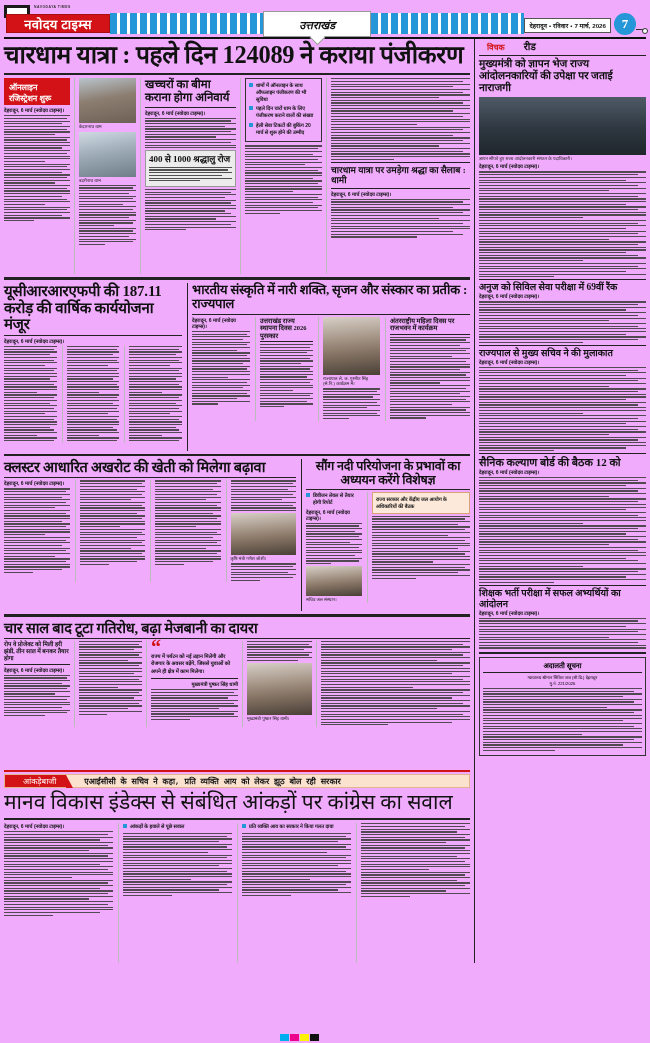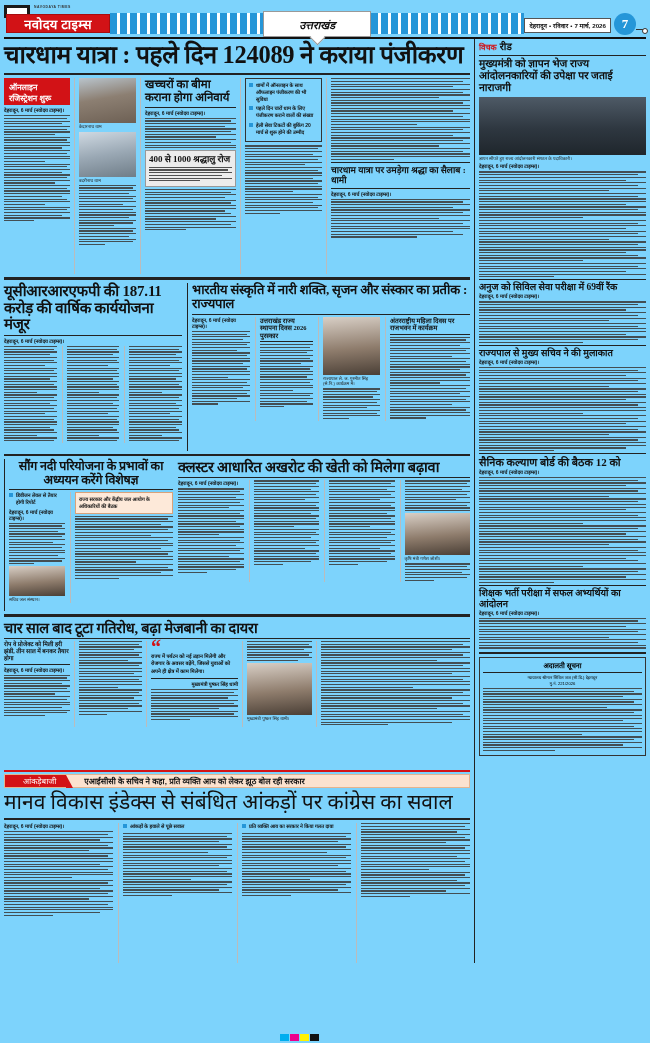--- a/index.html
+++ b/index.html
@@ -3,21 +3,21 @@
 <meta charset="utf-8">
 <title>Navodaya Times - Uttarakhand</title>
 <style>
   * { box-sizing: border-box; margin: 0; padding: 0; }
   html, body {
     width: 650px; height: 1043px;
     background: #ffffff;
     font-family: "Liberation Sans", "DejaVu Sans", sans-serif;
     overflow: hidden;
   }
-  .page { position: relative; width: 650px; height: 1043px; background:#7dd3fc; }
+  .page { position: relative; width: 650px; height: 1043px; background:#f0abfc; }
 
   
   .masthead { position:relative; height: 36px; display:flex; align-items:center; padding: 4px 4px 0 4px; }
   .logo-wrap { position:relative; width: 106px; height: 30px; flex:0 0 auto; }
   .logo-corner { position:absolute; left:0; top:0; width:26px; height:13px; background:#1a1a1a; }
   .logo-corner:after{content:"";position:absolute;left:3px;top:3px;width:20px;height:9px;background:#fff;}
   .logo-eng { position:absolute; left:30px; top:0px; font-size:3.4px; letter-spacing:.5px; color:#333; font-weight:bold;}
   .logo-main { position:absolute; left:2px; top:9px; width:104px; height:19px; background:#d21216;
                border:1px solid #a80d10; display:flex; align-items:center; justify-content:center; }
   .logo-main span { color:#fff; font-weight:bold; font-size:13px; letter-spacing:.3px;
@@ -93,21 +93,21 @@
 
   .quote-mark { font-family:"Liberation Serif",serif; font-size:20px; color:#d21216; font-weight:bold; line-height:.6; }
 
   
   .ankde { display:flex; align-items:stretch; background:#fbe2cf; border:1px solid #e4b48f; height:14px; }
   .ankde-tag { background:#d21216; color:#fff; font-weight:normal; font-size:8px;
                padding:0 10px 0 18px; display:flex; align-items:center; position:relative; }
   .ankde-tag:after { content:""; position:absolute; right:-7px; top:0; border-left:7px solid #d21216;
                      border-top:13px solid transparent; }
   .ankde-txt { flex:1; display:flex; align-items:center; padding-left:18px; font-size:8px;
-               font-weight:bold; color:#111; font-family:Liberation Sans, sans-serif; }
+               font-weight:bold; color:#111; font-family:Liberation Mono, monospace; }
 
   h1.bottom-lead { font-family:"Liberation Serif", serif; font-weight:normal; font-size:21px;
                    line-height:1.05; color:#111; padding:3px 0 2px 0; white-space:nowrap; }
 
   .rightcol-head { font-family:"Liberation Serif",serif; font-weight:bold; font-size:10.5px; line-height:1.15; color:#111; }
   .tag-red { color:#d21216; font-weight:bold; font-size:8px; }
   .tag-blk { color:#111; font-weight:bold; font-size:10px; }
   .notice-box { border:1px solid #333; padding:3px; }
   .notice-title { text-align:center; font-weight:bold; font-size:7px; font-family:"Liberation Serif",serif; }
   .notice-sub { text-align:center; font-size:4.2px; line-height:1.3; }
@@ -640,20 +640,157 @@
                   <div class="ln s45"></div>
               </div>
             </div>
           </div>
         </div>
       </div>
 
       <div class="hr-thick"></div>
 
       <div style="display:flex;gap:5px;height:152px;">
+
+        <div style="width:292px;flex:0 0 auto;">
+          <h2 class="sec" style="font-size:14.5px;">क्लस्टर आधारित अखरोट की खेती को मिलेगा बढ़ावा</h2>
+          <div class="hr-thin"></div>
+          <div class="cols4">
+            <div class="c copy dense">
+              <div class="dateline">देहरादून, 6 मार्च (नवोदय टाइम्स)।</div>
+              <div class="ln s100"></div>
+                <div class="ln s95"></div>
+                <div class="ln s100"></div>
+                <div class="ln s88"></div>
+              <div class="ln s100"></div>
+                <div class="ln s95"></div>
+                <div class="ln s100"></div>
+                <div class="ln s78"></div>
+              <div class="ln s100"></div>
+                <div class="ln s95"></div>
+                <div class="ln s100"></div>
+                <div class="ln s100"></div>
+              <div class="ln s88"></div>
+                <div class="ln s100"></div>
+                <div class="ln s95"></div>
+                <div class="ln s100"></div>
+              <div class="ln s100"></div>
+                <div class="ln s62"></div>
+                <div class="ln s100"></div>
+                <div class="ln s95"></div>
+              <div class="ln s100"></div>
+                <div class="ln s88"></div>
+                <div class="ln s100"></div>
+                <div class="ln s95"></div>
+              <div class="ln s100"></div>
+                <div class="ln s78"></div>
+                <div class="ln s100"></div>
+                <div class="ln s95"></div>
+              <div class="ln s100"></div>
+                <div class="ln s100"></div>
+                <div class="ln s88"></div>
+                <div class="ln s45"></div>
+            </div>
+            <div class="c copy dense vline">
+              <div class="ln s100"></div>
+                <div class="ln s95"></div>
+                <div class="ln s100"></div>
+                <div class="ln s88"></div>
+              <div class="ln s100"></div>
+                <div class="ln s95"></div>
+                <div class="ln s100"></div>
+                <div class="ln s78"></div>
+              <div class="ln s100"></div>
+                <div class="ln s95"></div>
+                <div class="ln s100"></div>
+                <div class="ln s100"></div>
+              <div class="ln s88"></div>
+                <div class="ln s100"></div>
+                <div class="ln s95"></div>
+                <div class="ln s100"></div>
+              <div class="ln s100"></div>
+                <div class="ln s62"></div>
+                <div class="ln s100"></div>
+                <div class="ln s95"></div>
+              <div class="ln s100"></div>
+                <div class="ln s88"></div>
+                <div class="ln s100"></div>
+                <div class="ln s95"></div>
+              <div class="ln s100"></div>
+                <div class="ln s78"></div>
+                <div class="ln s100"></div>
+                <div class="ln s95"></div>
+              <div class="ln s100"></div>
+                <div class="ln s100"></div>
+                <div class="ln s88"></div>
+                <div class="ln s45"></div>
+            </div>
+            <div class="c copy dense vline">
+              <div class="ln s100"></div>
+                <div class="ln s95"></div>
+                <div class="ln s100"></div>
+                <div class="ln s88"></div>
+              <div class="ln s100"></div>
+                <div class="ln s95"></div>
+                <div class="ln s100"></div>
+                <div class="ln s78"></div>
+              <div class="ln s100"></div>
+                <div class="ln s95"></div>
+                <div class="ln s100"></div>
+                <div class="ln s100"></div>
+              <div class="ln s88"></div>
+                <div class="ln s100"></div>
+                <div class="ln s95"></div>
+                <div class="ln s100"></div>
+              <div class="ln s100"></div>
+                <div class="ln s62"></div>
+                <div class="ln s100"></div>
+                <div class="ln s95"></div>
+              <div class="ln s100"></div>
+                <div class="ln s88"></div>
+                <div class="ln s100"></div>
+                <div class="ln s95"></div>
+              <div class="ln s100"></div>
+                <div class="ln s78"></div>
+                <div class="ln s100"></div>
+                <div class="ln s95"></div>
+              <div class="ln s100"></div>
+                <div class="ln s100"></div>
+                <div class="ln s88"></div>
+                <div class="ln s45"></div>
+            </div>
+            <div class="c vline">
+              <div class="copy dense">
+                <div class="ln s100"></div>
+                  <div class="ln s95"></div>
+                  <div class="ln s100"></div>
+                  <div class="ln s88"></div>
+                <div class="ln s100"></div>
+                  <div class="ln s95"></div>
+                  <div class="ln s100"></div>
+                  <div class="ln s78"></div>
+                <div class="ln s100"></div>
+                  <div class="ln s95"></div>
+                  <div class="ln s100"></div>
+                  <div class="ln s100"></div>
+              </div>
+              <div class="photo portrait" style="height:42px;margin-top:2px;"></div>
+              <div class="photo-cap">कृषि मंत्री गणेश जोशी।</div>
+              <div class="copy dense" style="margin-top:2px;">
+                <div class="ln s100"></div>
+                  <div class="ln s95"></div>
+                  <div class="ln s100"></div>
+                  <div class="ln s88"></div>
+                <div class="ln s100"></div>
+                  <div class="ln s95"></div>
+                  <div class="ln s45"></div>
+              </div>
+            </div>
+          </div>
+        </div>
 
         <div style="flex:1 1 auto;border-left:1px solid #222;padding-left:4px;">
           <h2 class="sec" style="font-size:12.5px;text-align:center;">सौंग नदी परियोजना के प्रभावों का अध्ययन करेंगे विशेषज्ञ</h2>
           <div class="hr-thin"></div>
           <div class="cols3">
             <div class="c" style="max-width:56px;">
               <div class="bitem">
                 <div class="bsq"></div>
                 <div class="btxt">डिवीजन लेवल से तैयार होगी रिपोर्ट</div>
               </div>
@@ -705,157 +842,20 @@
                   <div class="ln s100"></div>
                   <div class="ln s95"></div>
                 <div class="ln s100"></div>
                   <div class="ln s88"></div>
                   <div class="ln s100"></div>
                   <div class="ln s45"></div>
               </div>
             </div>
           </div>
         </div>
-
-        <div style="width:292px;flex:0 0 auto;">
-          <h2 class="sec" style="font-size:14.5px;">क्लस्टर आधारित अखरोट की खेती को मिलेगा बढ़ावा</h2>
-          <div class="hr-thin"></div>
-          <div class="cols4">
-            <div class="c copy dense">
-              <div class="dateline">देहरादून, 6 मार्च (नवोदय टाइम्स)।</div>
-              <div class="ln s100"></div>
-                <div class="ln s95"></div>
-                <div class="ln s100"></div>
-                <div class="ln s88"></div>
-              <div class="ln s100"></div>
-                <div class="ln s95"></div>
-                <div class="ln s100"></div>
-                <div class="ln s78"></div>
-              <div class="ln s100"></div>
-                <div class="ln s95"></div>
-                <div class="ln s100"></div>
-                <div class="ln s100"></div>
-              <div class="ln s88"></div>
-                <div class="ln s100"></div>
-                <div class="ln s95"></div>
-                <div class="ln s100"></div>
-              <div class="ln s100"></div>
-                <div class="ln s62"></div>
-                <div class="ln s100"></div>
-                <div class="ln s95"></div>
-              <div class="ln s100"></div>
-                <div class="ln s88"></div>
-                <div class="ln s100"></div>
-                <div class="ln s95"></div>
-              <div class="ln s100"></div>
-                <div class="ln s78"></div>
-                <div class="ln s100"></div>
-                <div class="ln s95"></div>
-              <div class="ln s100"></div>
-                <div class="ln s100"></div>
-                <div class="ln s88"></div>
-                <div class="ln s45"></div>
-            </div>
-            <div class="c copy dense vline">
-              <div class="ln s100"></div>
-                <div class="ln s95"></div>
-                <div class="ln s100"></div>
-                <div class="ln s88"></div>
-              <div class="ln s100"></div>
-                <div class="ln s95"></div>
-                <div class="ln s100"></div>
-                <div class="ln s78"></div>
-              <div class="ln s100"></div>
-                <div class="ln s95"></div>
-                <div class="ln s100"></div>
-                <div class="ln s100"></div>
-              <div class="ln s88"></div>
-                <div class="ln s100"></div>
-                <div class="ln s95"></div>
-                <div class="ln s100"></div>
-              <div class="ln s100"></div>
-                <div class="ln s62"></div>
-                <div class="ln s100"></div>
-                <div class="ln s95"></div>
-              <div class="ln s100"></div>
-                <div class="ln s88"></div>
-                <div class="ln s100"></div>
-                <div class="ln s95"></div>
-              <div class="ln s100"></div>
-                <div class="ln s78"></div>
-                <div class="ln s100"></div>
-                <div class="ln s95"></div>
-              <div class="ln s100"></div>
-                <div class="ln s100"></div>
-                <div class="ln s88"></div>
-                <div class="ln s45"></div>
-            </div>
-            <div class="c copy dense vline">
-              <div class="ln s100"></div>
-                <div class="ln s95"></div>
-                <div class="ln s100"></div>
-                <div class="ln s88"></div>
-              <div class="ln s100"></div>
-                <div class="ln s95"></div>
-                <div class="ln s100"></div>
-                <div class="ln s78"></div>
-              <div class="ln s100"></div>
-                <div class="ln s95"></div>
-                <div class="ln s100"></div>
-                <div class="ln s100"></div>
-              <div class="ln s88"></div>
-                <div class="ln s100"></div>
-                <div class="ln s95"></div>
-                <div class="ln s100"></div>
-              <div class="ln s100"></div>
-                <div class="ln s62"></div>
-                <div class="ln s100"></div>
-                <div class="ln s95"></div>
-              <div class="ln s100"></div>
-                <div class="ln s88"></div>
-                <div class="ln s100"></div>
-                <div class="ln s95"></div>
-              <div class="ln s100"></div>
-                <div class="ln s78"></div>
-                <div class="ln s100"></div>
-                <div class="ln s95"></div>
-              <div class="ln s100"></div>
-                <div class="ln s100"></div>
-                <div class="ln s88"></div>
-                <div class="ln s45"></div>
-            </div>
-            <div class="c vline">
-              <div class="copy dense">
-                <div class="ln s100"></div>
-                  <div class="ln s95"></div>
-                  <div class="ln s100"></div>
-                  <div class="ln s88"></div>
-                <div class="ln s100"></div>
-                  <div class="ln s95"></div>
-                  <div class="ln s100"></div>
-                  <div class="ln s78"></div>
-                <div class="ln s100"></div>
-                  <div class="ln s95"></div>
-                  <div class="ln s100"></div>
-                  <div class="ln s100"></div>
-              </div>
-              <div class="photo portrait" style="height:42px;margin-top:2px;"></div>
-              <div class="photo-cap">कृषि मंत्री गणेश जोशी।</div>
-              <div class="copy dense" style="margin-top:2px;">
-                <div class="ln s100"></div>
-                  <div class="ln s95"></div>
-                  <div class="ln s100"></div>
-                  <div class="ln s88"></div>
-                <div class="ln s100"></div>
-                  <div class="ln s95"></div>
-                  <div class="ln s45"></div>
-              </div>
-            </div>
-          </div>
-        </div>
       </div>
 
       <div class="hr-thick"></div>
 
       <div style="height:148px;">
         <h2 class="sec" style="font-size:14.5px;">चार साल बाद टूटा गतिरोध, बढ़ा मेजबानी का दायरा</h2>
         <div class="hr-thin"></div>
         <div class="cols5">
           <div class="c" style="max-width:66px;">
             <h4 class="mini" style="font-size:6px;">रोप वे प्रोजेक्ट को मिली हरी झंडी, तीन साल में बनकर तैयार होगा</h4>
@@ -1126,21 +1126,21 @@
       <div class="cmyk">
         <i style="background:#00aeef"></i>
         <i style="background:#ec008c"></i>
         <i style="background:#fff200"></i>
         <i style="background:#111111"></i>
       </div>
     </div>
 
     <div class="right-zone">
 
-      <div style="display:flex;align-items:center;gap:3px;">
+      <div style="display:flex;align-items:center;gap:19px;margin-left:8px;">
         <span class="tag-red">विचक</span>
         <span class="tag-blk">रीड</span>
       </div>
       <div class="hr-thin"></div>
       <h3 class="rightcol-head">मुख्यमंत्री को ज्ञापन भेज राज्य आंदोलनकारियों की उपेक्षा पर जताई नाराजगी</h3>
       <div class="photo crowd" style="height:58px;margin-top:3px;"></div>
       <div class="photo-cap">ज्ञापन सौंपते हुए राज्य आंदोलनकारी संगठन के पदाधिकारी।</div>
       <div class="dateline" style="margin-top:2px;">देहरादून, 6 मार्च (नवोदय टाइम्स)।</div>
       <div class="copy dense">
         <div class="ln s100"></div>

